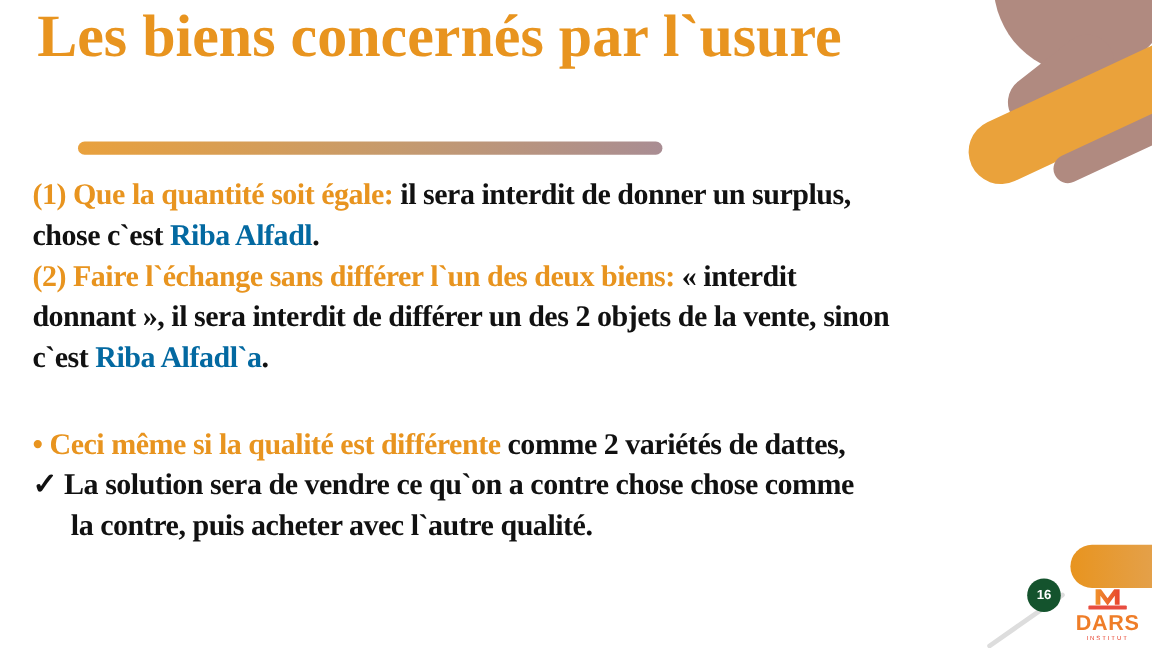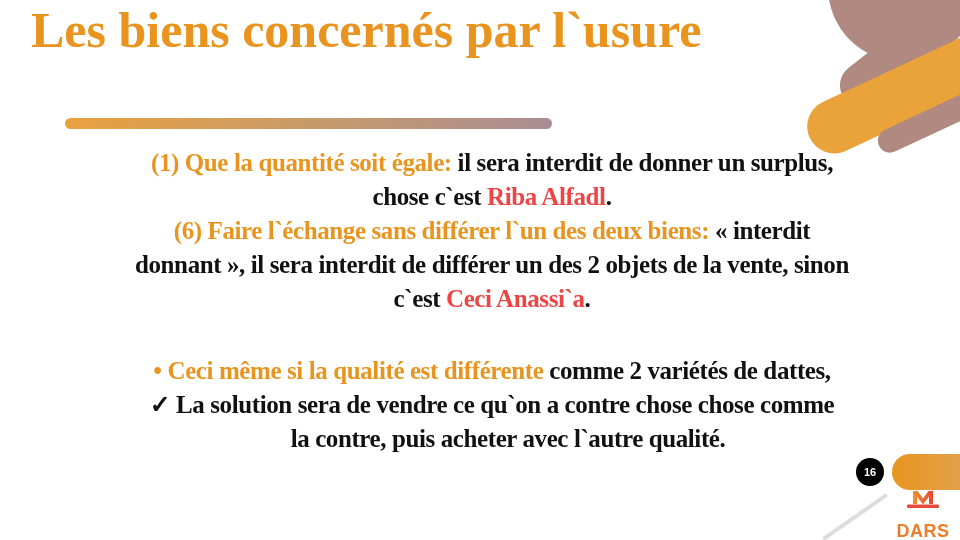--- a/index.html
+++ b/index.html
@@ -24,64 +24,64 @@
                  color:#E8941F; font-weight:bold; font-size:50px; line-height:49px;margin-left:31px; }
   .title-block .tline { white-space:pre; }
   .title-underline { position:absolute; left:65px; top:118px; width:487px; height:11px;
                  border-radius:6px;
                  background:linear-gradient(90deg,#E9A13D 0%,#C59A6E 55%,#A98D93 100%); }
 
   
   .body-block { position:absolute; left:27px; top:146px; width:930px;
                 font-size:25px; line-height:34px; font-weight:bold;
                 letter-spacing:-0.4px; color:#111111; }
-  .bline { white-space:pre;text-align:center; }
+  .bline { white-space:pre; }
   .seg-orange { color:#E8941F; }
-  .seg-cyan   { color:#ef4444; }
+  .seg-cyan   { color:#0369a1; }
   .seg-black  { color:#111111; }
   .gap-before { margin-top:38px;font-family:Liberation Serif, serif; }
   .indented   { padding-left:32px; }
 
   
   .gray-arc { position:absolute; left:816px; top:515px; width:78px; height:4px;
               border-radius:2px; background:#DDDDDD; transform:rotate(-35deg); }
-  .page-circle { position:absolute; left:856px; top:458px; width:28px; height:28px;
-              border-radius:50%; background:#000000; color:#ffffff;
+  .page-circle { position:absolute; left:856px; top:482px; width:28px; height:28px;
+              border-radius:50%; background:#14532d; color:#ffffff;
               font-family:"Liberation Sans", sans-serif; font-size:11px; font-weight:bold;
               display:flex; align-items:center; justify-content:center; }
   .footer-pill { position:absolute; left:892px; top:454px; width:95px; height:36px;
               border-radius:18px; background:linear-gradient(90deg,#E8941F,#E2A55A); }
   .logo { position:absolute; left:892px; top:487px; width:62px; text-align:center;
           font-family:"Liberation Sans", sans-serif; line-height:1; }
   .logo-mark { display:block; margin:0 auto; }
   .logo-name { font-size:18px; font-weight:bold; color:#EF7D28; letter-spacing:0.5px;
-               margin-top:13px; }
+               margin-top:1px; }
   .logo-sub  { font-size:5px; color:#E8412C; letter-spacing:1.6px; margin-top:2px; }
 </style>
 </head>
 <body>
 
 <div class="slide">
 
   <div class="decor-blob"></div>
   <div class="decor-tail"></div>
   <div class="decor-pill-orange"></div>
   <div class="decor-pill-mauve"></div>
 
   <div class="title-block">
     <div class="tline">Les biens concernés par l`usure</div>
   </div>
   <div class="title-underline"></div>
 
   <div class="body-block">
     <div class="bline"><span class="seg-orange">(1) Que la quantité soit égale:</span><span class="seg-black"> il sera interdit de donner un surplus,</span></div>
     <div class="bline"><span class="seg-black">chose c`est </span><span class="seg-cyan">Riba Alfadl</span><span class="seg-black">.</span></div>
-    <div class="bline"><span class="seg-orange">(6) Faire l`échange sans différer l`un des deux biens:</span><span class="seg-black"> « interdit</span></div>
+    <div class="bline"><span class="seg-orange">(2) Faire l`échange sans différer l`un des deux biens:</span><span class="seg-black"> « interdit</span></div>
     <div class="bline"><span class="seg-black">donnant », il sera interdit de différer un des 2 objets de la vente, sinon</span></div>
-    <div class="bline"><span class="seg-black">c`est </span><span class="seg-cyan">Ceci Anassi`a</span><span class="seg-black">.</span></div>
+    <div class="bline"><span class="seg-black">c`est </span><span class="seg-cyan">Riba Alfadl`a</span><span class="seg-black">.</span></div>
     <div class="bline gap-before"><span class="seg-orange">• Ceci même si la qualité est différente</span><span class="seg-black"> comme 2 variétés de dattes,</span></div>
     <div class="bline"><span class="seg-black">✓ La solution sera de vendre ce qu`on a contre chose chose comme</span></div>
     <div class="bline indented"><span class="seg-black">la contre, puis acheter avec l`autre qualité.</span></div>
   </div>
 
   <div class="gray-arc"></div>
   <div class="page-circle">
       <span>16</span>
     </div>
   <div class="footer-pill"></div>

